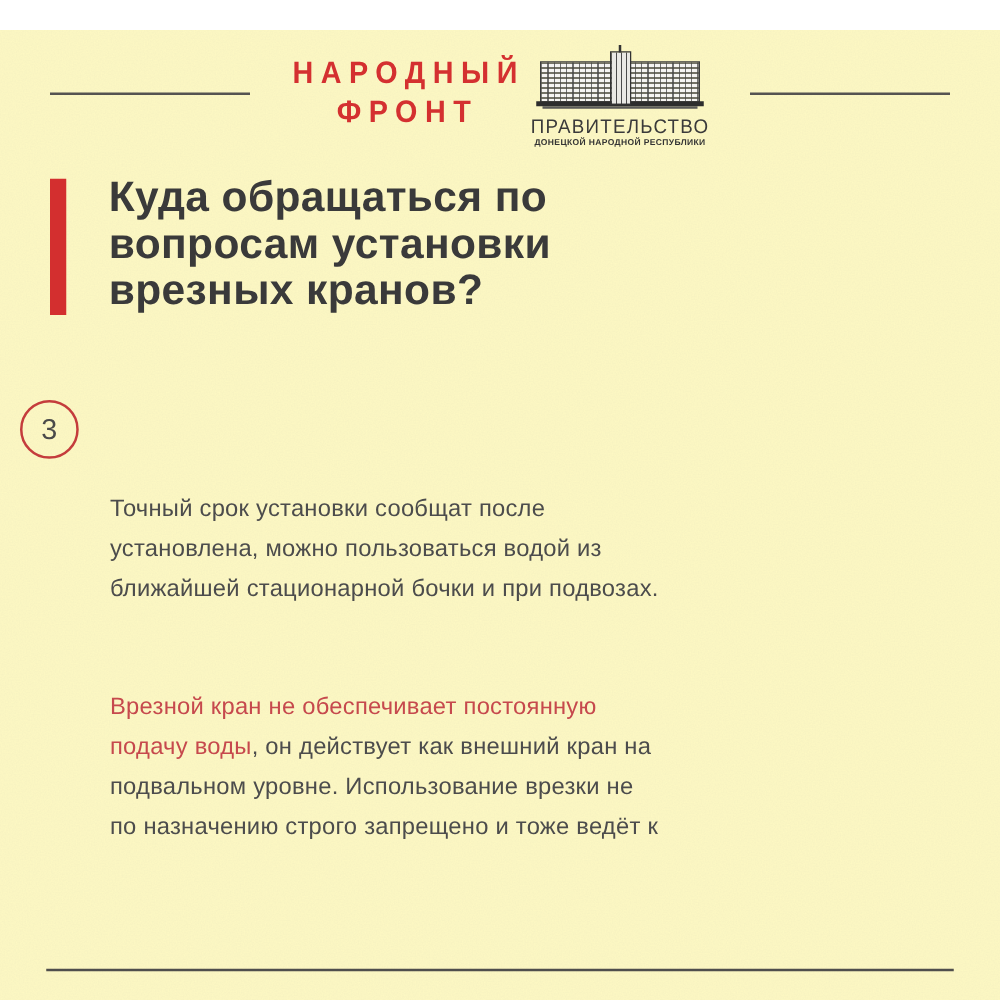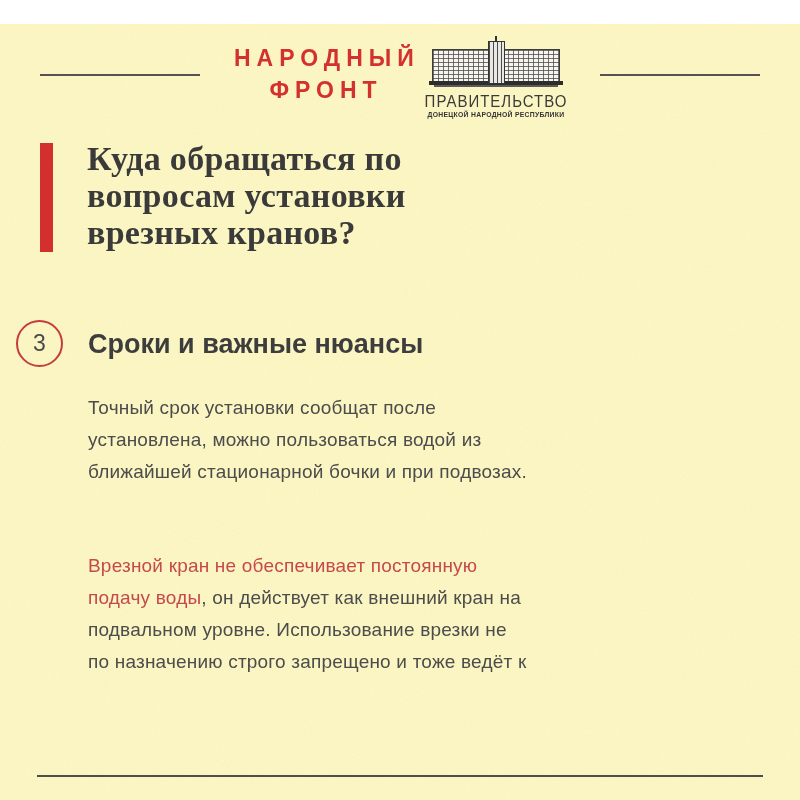--- a/index.html
+++ b/index.html
@@ -79,21 +79,20 @@
   .title-bar {
     position: absolute; left: 40px; top: 119px;
     width: 13px; height: 109px;
   }
   .page-title {
     position: absolute; left: 87px; top: 116px;
     font-size: 34px; line-height: 37px;
     font-weight: bold;
     color: #3a3a3a;
     letter-spacing: 0.3px;
-    font-family: Liberation Serif, serif;
   }
   .page-title .t-line { white-space: nowrap; }
 
   
   .step-badge {
     position: absolute; left: 16px; top: 296px;
     width: 47px; height: 47px;
     box-sizing: border-box;
     border: 2.5px solid #c43c3c;
     border-radius: 50%;
@@ -157,21 +156,20 @@
   <div class="title-bar" style="background: rgb(211, 47, 47);"></div>
   <div class="page-title" style="color: rgb(58, 58, 58);">
       <div class="t-line">Куда обращаться по</div>
       <div class="t-line">вопросам установки</div>
       <div class="t-line">врезных кранов?</div>
     </div>
 
   <div class="step-badge" style="border-color: rgb(196, 60, 60);">
     <span>3</span>
   </div>
-  <div class="section-heading">Сроки и важные нюансы</div>
 
   <div class="para para-1">
       <div class="p-line"><span>Точный срок установки сообщат после</span></div>
       <div class="p-line"><span>установлена, можно пользоваться водой из</span></div>
       <div class="p-line"><span>ближайшей стационарной бочки и при подвозах.</span></div>
     </div>
   <div class="para para-2">
       <div class="p-line"><span class="seg-red" style="color: rgb(198, 73, 77);">Врезной кран не обеспечивает постоянную</span></div>
       <div class="p-line"><span class="seg-red" style="color: rgb(198, 73, 77);">подачу воды</span><span>, он действует как внешний кран на</span></div>
       <div class="p-line"><span>подвальном уровне. Использование врезки не</span></div>

